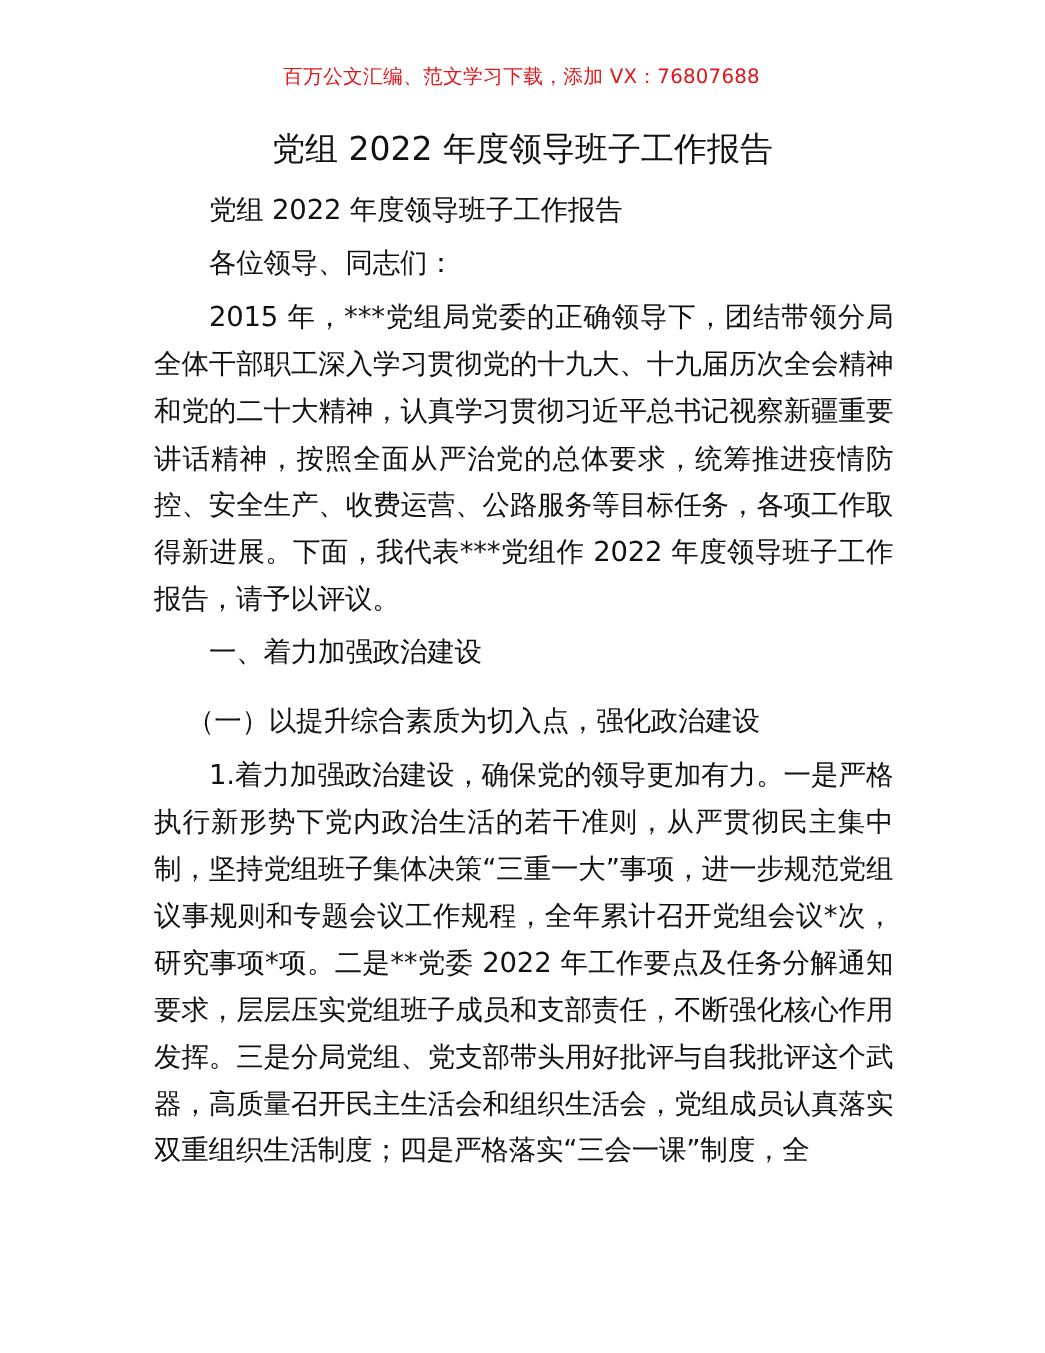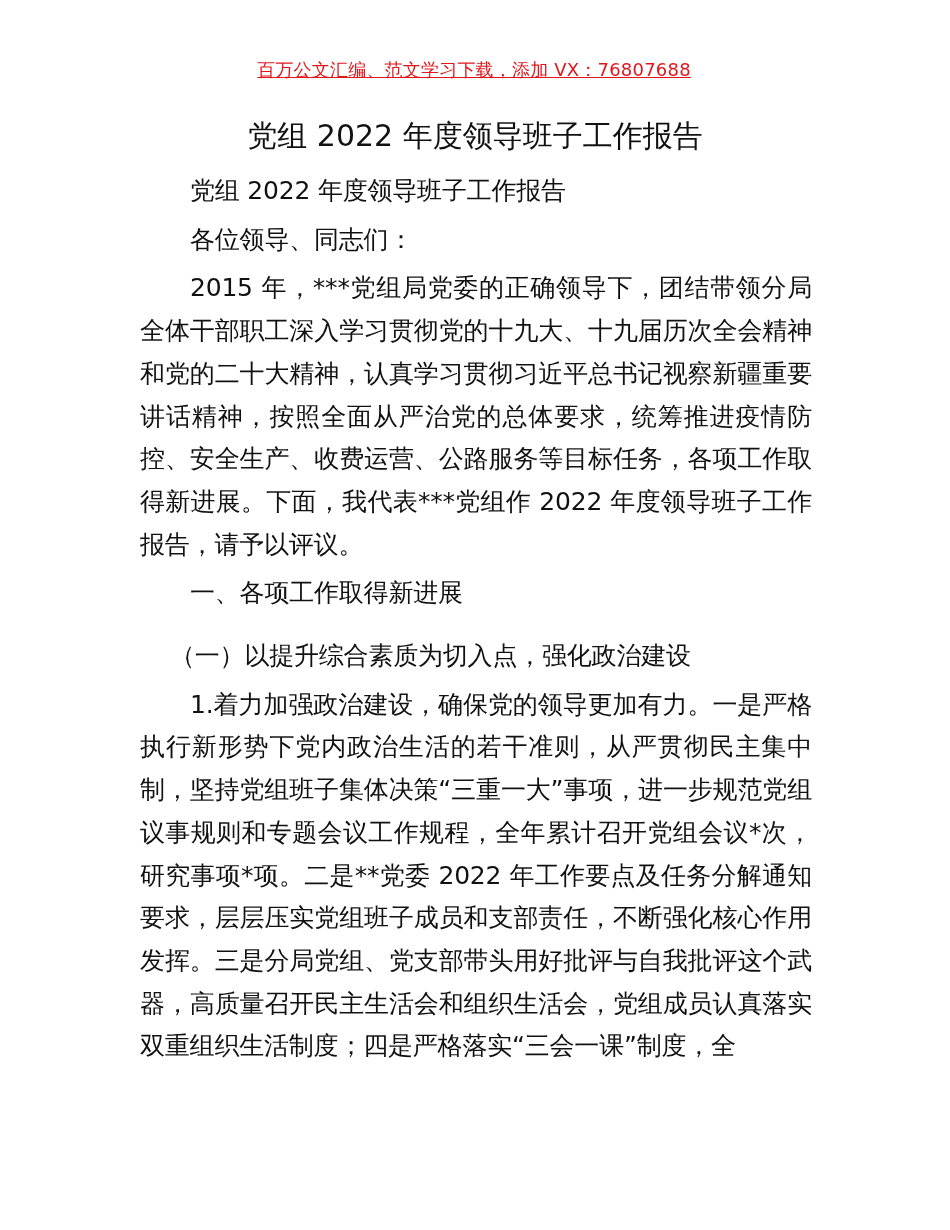--- a/index.html
+++ b/index.html
@@ -4,21 +4,21 @@
 <style>
   html, body { margin: 0; padding: 0; background: #ffffff; }
   body {
     width: 950px; height: 1230px; position: relative; overflow: hidden;
     font-family: "DejaVu Sans", "Liberation Sans", sans-serif;
     color: #111111;
   }
   .watermark {
     position: absolute; left: 0; top: 56px; width: 948px;
     text-align: center; font-size: 18px; color: #e0161b;
-    line-height: 28px; letter-spacing: 0.2px; text-decoration: underline;
+    line-height: 28px; letter-spacing: 0.2px;
   }
   .doc-title {
     position: absolute; left: 0; top: 112px; width: 950px;
     text-align: center; font-size: 30px; line-height: 48px; color: #111;
   }
   .body-text {
     position: absolute; left: 140px; top: 170px; width: 672px;
     font-size: 25px; line-height: 42.7px; letter-spacing: -0.2px;
   }
   .para { margin: 0; text-align: justify; text-indent: 50px; }
@@ -28,16 +28,16 @@
 <body>
 
 <div class="watermark">百万公文汇编、范文学习下载，添加 VX：76807688</div>
 
 <div class="doc-title">党组 2022 年度领导班子工作报告</div>
 
 <div class="body-text">
   <p class="para">党组 2022 年度领导班子工作报告</p>
   <p class="para" style="margin-top:6px;font-family:Liberation Serif, serif;">各位领导、同志们：</p>
   <p class="para" style="margin-top:6px;">2015 年，***党组局党委的正确领导下，团结带领分局全体干部职工深入学习贯彻党的十九大、十九届历次全会精神和党的二十大精神，认真学习贯彻习近平总书记视察新疆重要讲话精神，按照全面从严治党的总体要求，统筹推进疫情防控、安全生产、收费运营、公路服务等目标任务，各项工作取得新进展。下面，我代表***党组作 2022 年度领导班子工作报告，请予以评议。</p>
-  <p class="para" style="margin-top:6px;">一、各项工作取得新进展</p>
+  <p class="para" style="margin-top:6px;">一、着力加强政治建设</p>
   <p class="para h2" style="margin-top:20px;">（一）以提升综合素质为切入点，强化政治建设</p>
   <p class="para" style="margin-top:6px;">1.着力加强政治建设，确保党的领导更加有力。一是严格执行新形势下党内政治生活的若干准则，从严贯彻民主集中制，坚持党组班子集体决策“三重一大”事项，进一步规范党组议事规则和专题会议工作规程，全年累计召开党组会议*次，研究事项*项。二是**党委 2022 年工作要点及任务分解通知要求，层层压实党组班子成员和支部责任，不断强化核心作用发挥。三是分局党组、党支部带头用好批评与自我批评这个武器，高质量召开民主生活会和组织生活会，党组成员认真落实双重组织生活制度；四是严格落实“三会一课”制度，全</p>
 </div>
 
 </body></html>

